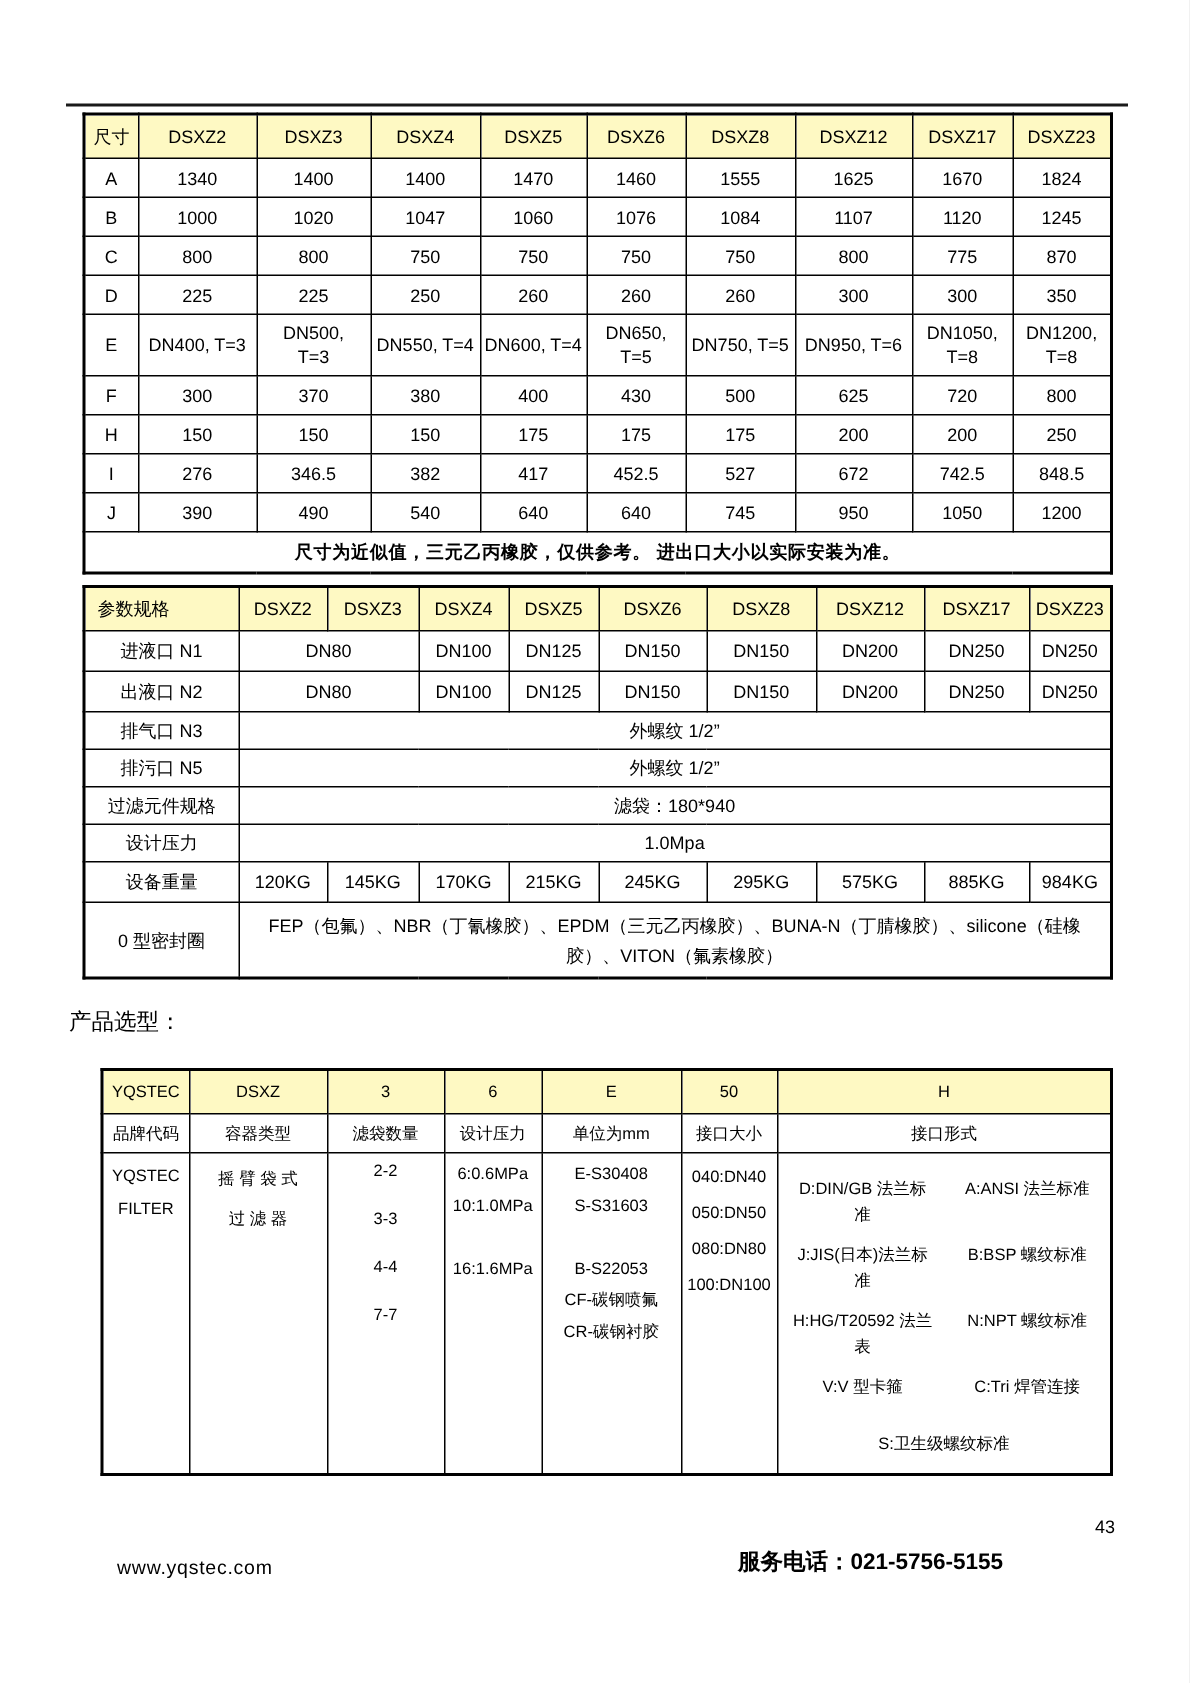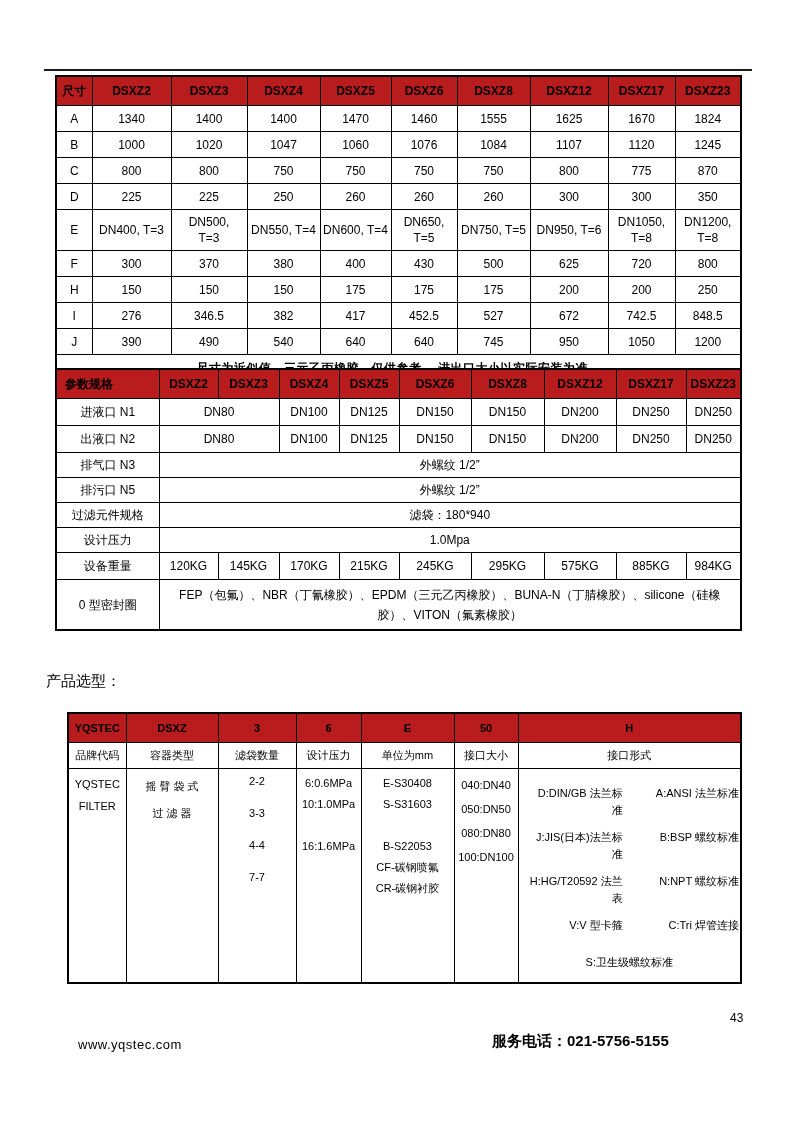--- a/index.html
+++ b/index.html
@@ -3,30 +3,30 @@
 <meta charset="utf-8">
 <style>
   html,body{margin:0;padding:0;background:#e8e8e8}
   .page{position:relative;width:793px;height:1122px;margin:0 auto;background:#ffffff;
         font-family:"Liberation Sans",sans-serif;color:#000;overflow:hidden}
   .rule{position:absolute;left:44px;top:69px;width:708px;height:2px;background:#1a1a1a}
 
   table.t{border-collapse:collapse;table-layout:fixed;position:absolute;border:2px solid #000;background:#fff}
   .t th,.t td{border:1px solid #000;text-align:center;vertical-align:middle;
               font-size:12px;padding:0 1px;overflow:hidden;font-weight:normal}
-  .t tr.hd th{background:#b91c1c;font-weight:bold;height:28px}
+  .t tr.hd th{background:#fef9c3;font-weight:normal;height:28px}
 
   
   .t1{left:55px;top:75px;width:685px}
   .t1 td,.t1 .rl{height:25px}
   .t1 tr.erow td{height:40px;white-space:pre-line;line-height:16px}
   .t1 tr.noterow td{height:26px;font-weight:bold;letter-spacing:.5px}
 
   
-  .t2{left:55px;top:368px;width:685px}
+  .t2{left:55px;top:390px;width:685px}
   .t2 td{height:24px}
   .t2 tr.hd th:first-child{text-align:left;padding-left:8px}
   .t2 tr.r1 td,.t2 tr.r2 td{height:26px}
   .t2 tr.wrow td{height:26px}
   .t2 tr.oring td{height:45px;line-height:20px;padding:2px 6px}
 
   
   .sel-title{position:absolute;left:46px;top:672px;font-size:15px;font-weight:normal}
   .t3{left:67px;top:712px;width:673px}
   .t3 th,.t3 td{font-size:11px}
@@ -34,21 +34,21 @@
   .t3 tr.sub td{height:25px}
   .t3 tr.content td{height:127px;vertical-align:top;white-space:pre-line;padding-top:4px}
   .t3 td.c-brand{padding-top:20px;line-height:22px}
   .t3 td.c-vessel{padding-top:20px;line-height:27px}
   .t3 td.c-bags{line-height:16px}
   .t3 td.c-press{line-height:21px}
   .t3 td.c-mat{line-height:21px}
   .t3 td.c-size{line-height:24px}
   .t3 td.c-if{white-space:normal;padding-top:6px}
   .ifgrid{display:grid;grid-template-columns:47% 53%;row-gap:10px;line-height:17px}
-  .ifgrid span{text-align:right;padding-left:8px}
+  .ifgrid span{text-align:center;padding-left:8px}
   .iflast{margin-top:9px;text-align:center}
 
   
   .pagenum{position:absolute;left:730px;top:1011px;font-size:12px}
   .site{position:absolute;left:78px;top:1037px;font-size:13px;font-weight:normal;letter-spacing:.5px}
   .phone{position:absolute;left:492px;top:1032px;font-size:15px;font-weight:bold}
 </style>
 </head>
 <body>
 

